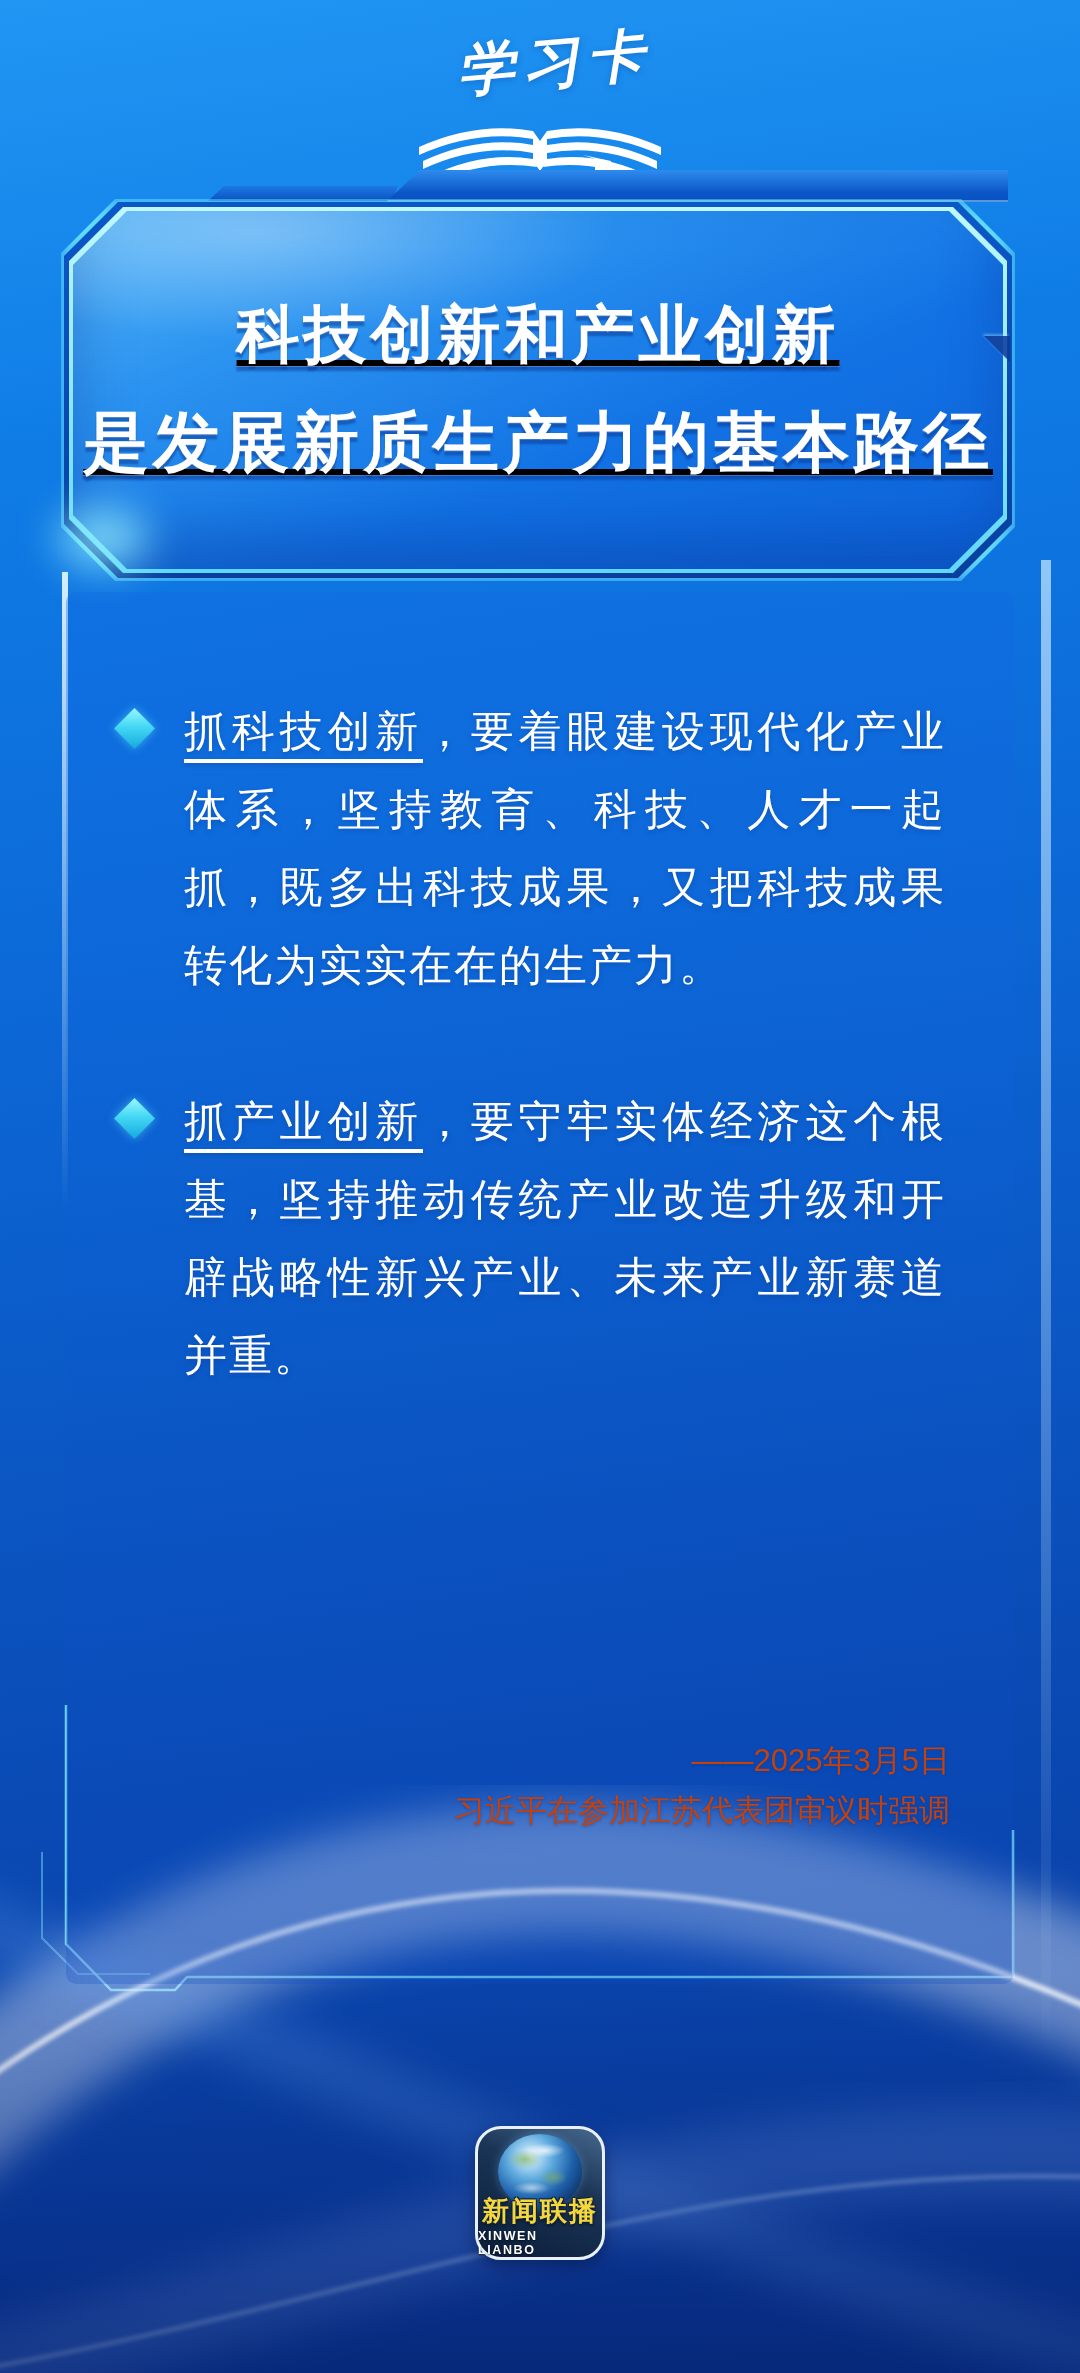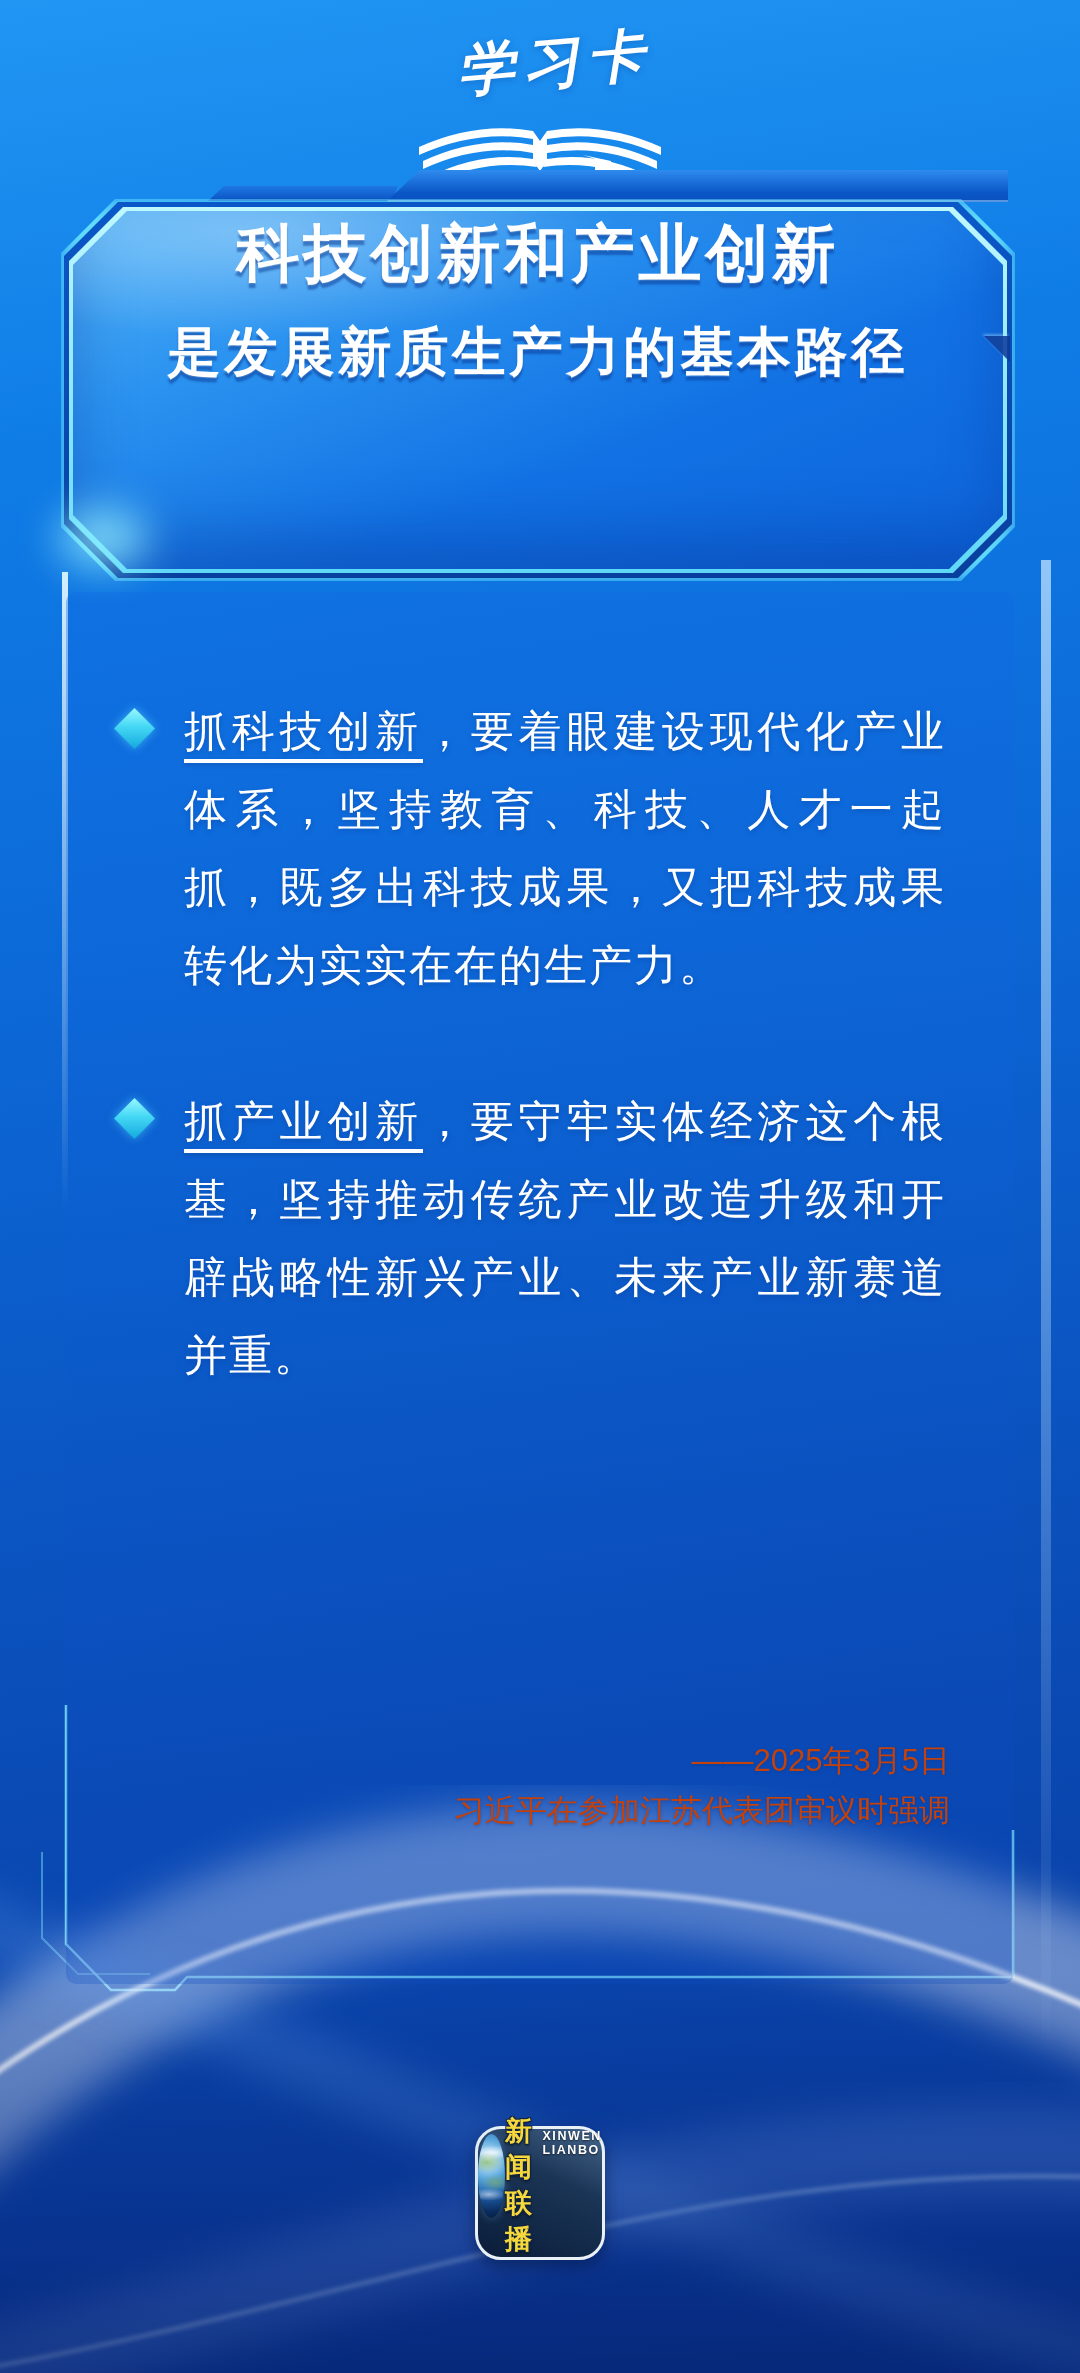--- a/index.html
+++ b/index.html
@@ -36,52 +36,52 @@
   
   .tp{left:64px;top:202px;width:948px;height:376px;}
   .oct{clip-path:polygon(54px 0,calc(100% - 54px) 0,100% 54px,100% calc(100% - 54px),calc(100% - 54px) 100%,54px 100%,0 calc(100% - 54px),0 54px);}
   .tp-glow{position:absolute;inset:-3px;background:rgba(110,235,255,.85);filter:blur(12px);}
   .tp-outer{position:absolute;inset:0;background:linear-gradient(180deg,#0A58C8,#083F9E);}
   .tp-cyan{position:absolute;inset:5px;background:linear-gradient(180deg,#BFF8FF,#5FD8F8);}
   .tp-fill{
     position:absolute;inset:9px;
     background:linear-gradient(158deg,#55B6F8 0%,#2B93F0 28%,#1272E4 62%,#0D64DA 100%);
     box-shadow:inset 0 -34px 60px rgba(8,50,150,.38);
-    display:flex;flex-direction:column;align-items:center;justify-content:flex-start;gap:20px;
+    display:flex;flex-direction:column;align-items:center;justify-content:center;gap:20px;text-decoration:underline;
   }
   .tp-fill::before{content:"";position:absolute;inset:0;
     background:radial-gradient(62% 48% at 20% 6%,rgba(255,255,255,.30),rgba(255,255,255,0) 62%);}
   .corner-glow{left:58px;top:508px;width:90px;height:60px;border-radius:50%;
     background:rgba(150,242,255,.75);filter:blur(20px);}
   .corner-arrow{left:984px;top:336px;width:0;height:0;
     border-top:26px solid rgba(9,55,150,.85);border-left:26px solid transparent;
     filter:drop-shadow(-2px -2px 1px rgba(160,220,255,.5));}
   .title-line{position:relative;color:#fff;font-weight:900;letter-spacing:4px;text-align:center;
     text-shadow:0 5px 2px rgba(9,55,145,.5),0 1px 0 rgba(255,255,255,.4);}
   .title-line.l1{font-size:63px;}
-  .title-line.l2{font-size:53px;}
+  .title-line.l2{font-size:66px;}
   
   .content-panel{left:66px;top:592px;width:948px;height:1392px;border-radius:10px;
     background:linear-gradient(180deg,rgba(18,104,226,.38),rgba(12,84,204,.12) 55%,rgba(11,74,194,.26));}
   .bullets{left:118px;top:692px;width:828px;}
   .bullet{position:relative;padding-left:66px;margin-bottom:78px;}
   .diamond{position:absolute;left:2px;top:22px;width:29px;height:29px;transform:rotate(45deg);
     background:linear-gradient(135deg,#9AF8FF 0%,#45D8F5 45%,#14A9DE 100%);
     box-shadow:0 0 10px rgba(90,225,255,.55);}
   .bullet-text{margin:0;font-size:43px;font-weight:400;color:#fff;line-height:78px;
     letter-spacing:2px;text-align:justify;text-shadow:0 2px 5px rgba(8,50,130,.35);}
   .lead{text-decoration:underline;text-decoration-thickness:4px;text-underline-offset:13px;}
   
   .attribution{right:130px;top:1736px;text-align:right;color:#c2410c;font-size:31px;line-height:50px;
     text-shadow:0 1px 3px rgba(8,50,130,.4);}
   
   .badge{left:50%;top:2126px;transform:translateX(-50%);width:124px;height:128px;border-radius:26px;
     background:linear-gradient(205deg,#47688E 0%,#1B3556 38%,#0A1D3A 100%);
     border:3px solid #E9F1F7;box-shadow:0 6px 16px rgba(0,18,60,.5);
-    display:flex;align-items:flex-start;}
+    display:flex;flex-direction:column;align-items:center;}
   .globe{width:84px;height:84px;border-radius:50%;margin-top:5px;position:relative;overflow:hidden;
     background:radial-gradient(circle at 38% 30%,#EAF6FF 0%,#A9D5F2 14%,#5BA8DD 32%,#1E60AA 58%,#0A2C5E 86%,#061D42 100%);
     box-shadow:0 0 10px rgba(120,190,255,.35);}
   .globe::before{content:"";position:absolute;inset:0;
     background:
       radial-gradient(24px 14px at 32% 34%,rgba(140,190,120,.85),rgba(140,190,120,0) 70%),
       radial-gradient(20px 12px at 66% 58%,rgba(120,170,110,.7),rgba(120,170,110,0) 70%),
       radial-gradient(30px 10px at 55% 22%,rgba(255,255,255,.75),rgba(255,255,255,0) 70%),
       radial-gradient(26px 9px at 40% 72%,rgba(255,255,255,.55),rgba(255,255,255,0) 70%);}
   .badge-name{margin-top:-16px;position:relative;color:#F7D83C;font-size:27px;font-weight:900;letter-spacing:2px;

